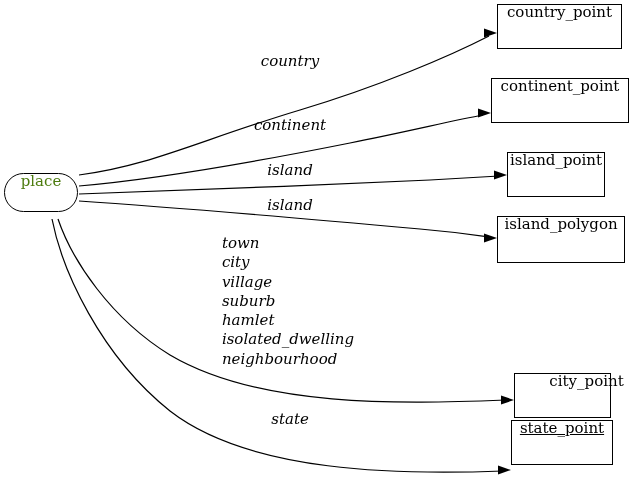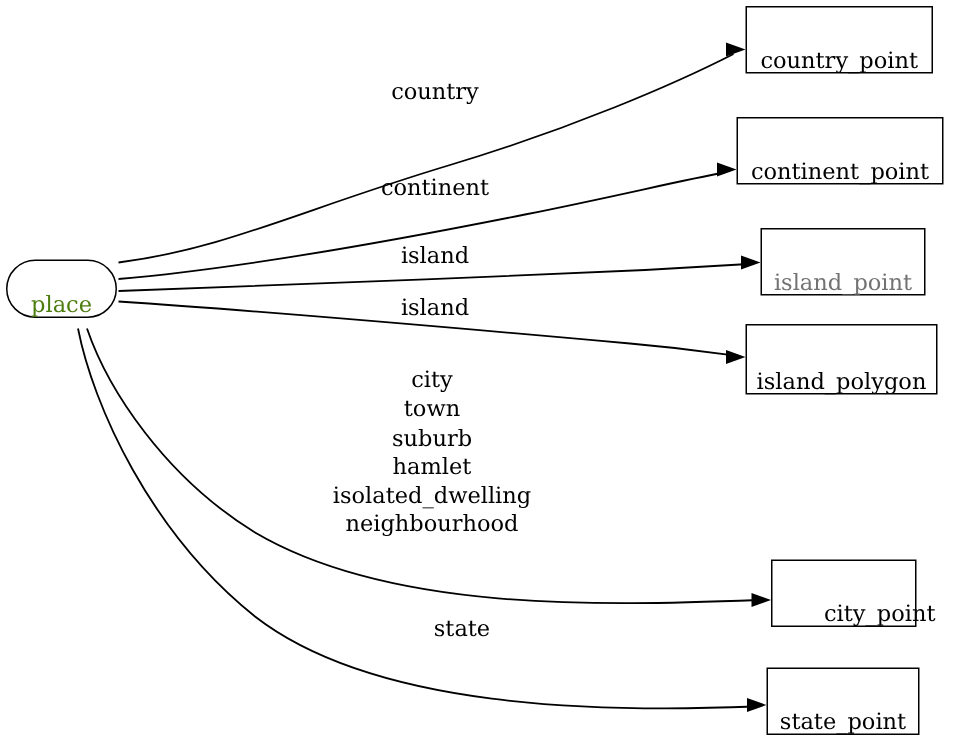--- a/index.html
+++ b/index.html
@@ -26,36 +26,37 @@
     top: 0;
     width: 635px;
     height: 496px;
   }
   .node-box {
     position: absolute;
     box-sizing: border-box;
     border: 1px solid #000000;
     background: #ffffff;
     display: flex;
-    align-items: flex-end;
+    align-items: flex-start;
     justify-content: center;
     font-size: 15px;
     color: #000000;
     line-height: 1;
     white-space: nowrap;
   }
   .edge-label {
     position: absolute;
     font-size: 15px;
     color: #000000;
     white-space: nowrap;
-    text-align: center;
+    text-align: left;
     line-height: 17.6px;
     transform: translate(-50%, -50%);
     background: transparent;
+    font-style: italic;
   }
   .edge-label.multi {
     line-height: 19.3px;
   }
 </style>
 </head>
 <body>
 
 <div id="graph-canvas">
 
@@ -81,52 +82,53 @@
   <div id="nodes-layer">
       <div class="node-box" style="left: 4px; top: 173px; width: 74px; height: 39px; border-color: rgb(0, 0, 0); color: #4d7c0f; border-radius: 20px;">
         <span>place</span>
       </div>
       <div class="node-box" style="left: 497px; top: 4px; width: 125px; height: 45px; border-color: rgb(0, 0, 0); color: rgb(0, 0, 0);">
         <span>country_point</span>
       </div>
       <div class="node-box" style="left: 491px; top: 78px; width: 138px; height: 45px; border-color: rgb(0, 0, 0); color: rgb(0, 0, 0);">
         <span>continent_point</span>
       </div>
-      <div class="node-box" style="left: 507px; top: 152px; width: 110px; height: 45px; border-color: rgb(0, 0, 0); color: #737373;">
+      <div class="node-box" style="left: 507px; top: 152px; width: 98px; height: 45px; border-color: rgb(0, 0, 0); color: #000000;">
         <span>island_point</span>
       </div>
       <div class="node-box" style="left: 497px; top: 216px; width: 128px; height: 47px; border-color: rgb(0, 0, 0); color: rgb(0, 0, 0);">
         <span>island_polygon</span>
       </div>
       <div class="node-box" style="left: 514px; top: 373px; width: 97px; height: 45px; border-color: rgb(0, 0, 0); color: rgb(0, 0, 0); padding-left: 48px;">
         <span>city_point</span>
       </div>
-      <div class="node-box" style="left: 511px; top: 445px; width: 102px; height: 45px; border-color: rgb(0, 0, 0); color: rgb(0, 0, 0);">
+      <div class="node-box" style="left: 511px; top: 420px; width: 102px; height: 45px; border-color: rgb(0, 0, 0); color: rgb(0, 0, 0); text-decoration: underline;">
         <span>state_point</span>
       </div>
     </div>
   <div id="labels-layer">
       <div class="edge-label" style="left: 290px; top: 62px; color: rgb(0, 0, 0);">
         <div>country</div>
       </div>
       <div class="edge-label" style="left: 290px; top: 126px; color: rgb(0, 0, 0);">
         <div>continent</div>
       </div>
       <div class="edge-label" style="left: 290px; top: 171px; color: rgb(0, 0, 0);">
         <div>island</div>
       </div>
       <div class="edge-label" style="left: 290px; top: 206px; color: rgb(0, 0, 0);">
         <div>island</div>
       </div>
       <div class="edge-label multi" style="left: 288px; top: 302px; color: rgb(0, 0, 0);">
+        <div>town</div>
         <div>city</div>
-        <div>town</div>
+        <div>village</div>
         <div>suburb</div>
         <div>hamlet</div>
         <div>isolated_dwelling</div>
         <div>neighbourhood</div>
       </div>
-      <div class="edge-label" style="left: 290px; top: 420px; color: rgb(0, 0, 0); margin-left: 18px;">
+      <div class="edge-label" style="left: 290px; top: 420px; color: rgb(0, 0, 0);">
         <div>state</div>
       </div>
     </div>
 
 </div>
 
 </body></html>

